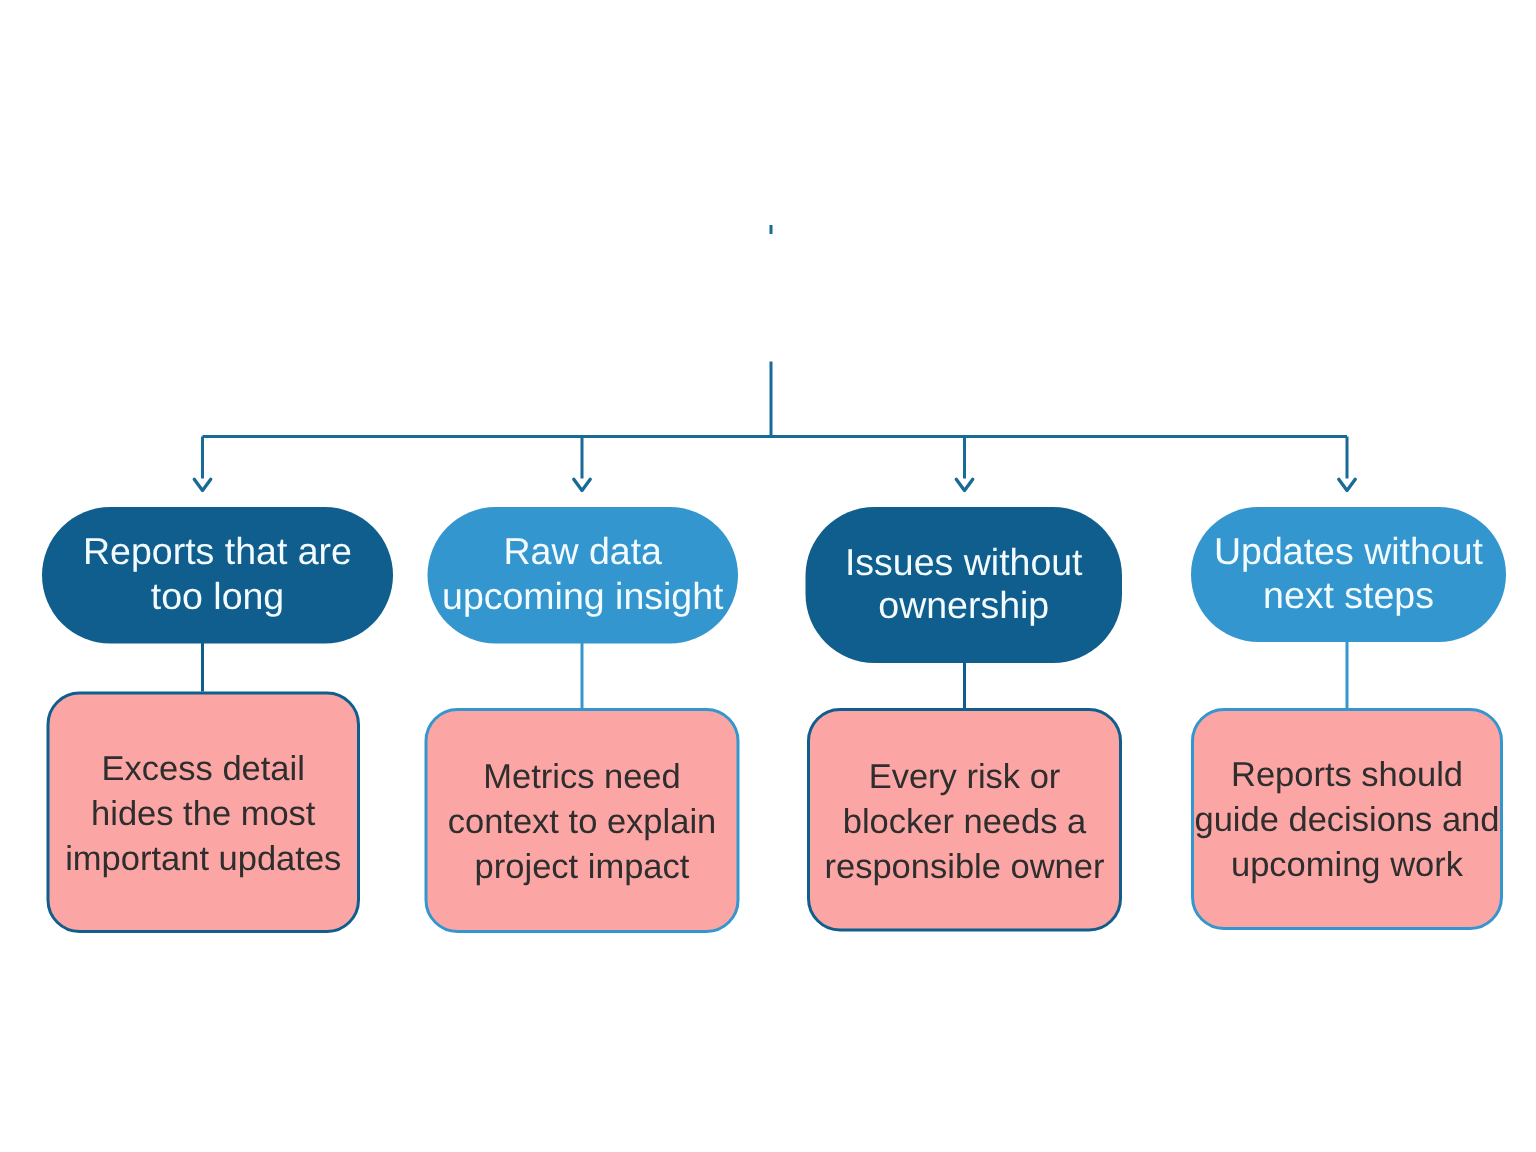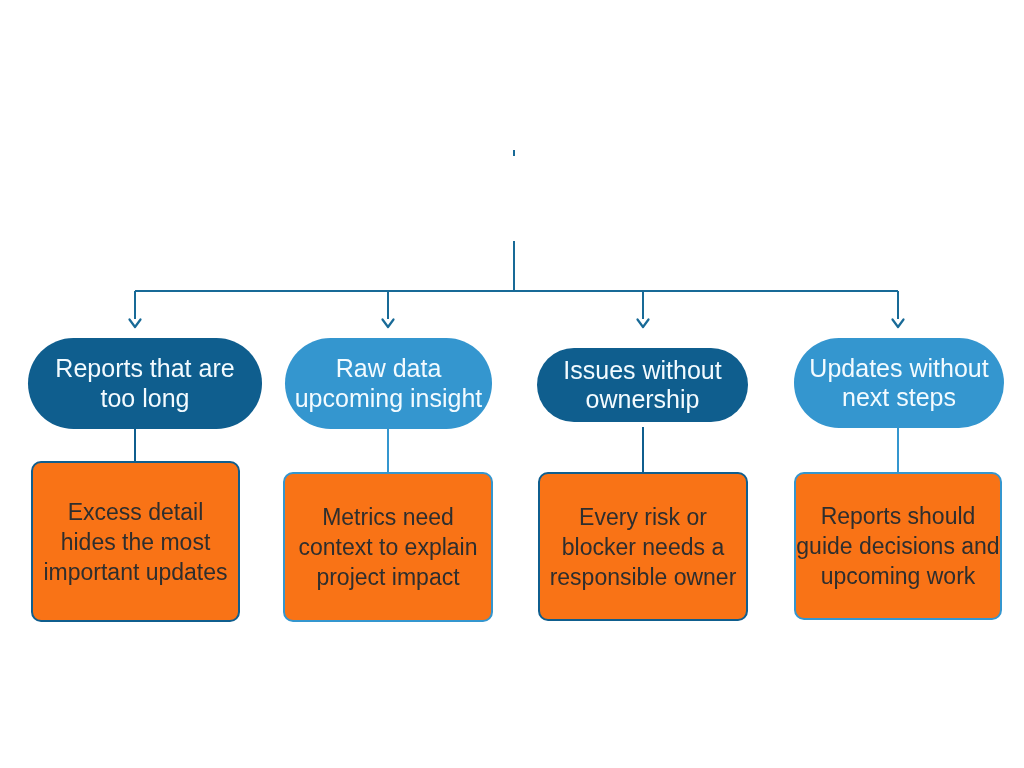--- a/index.html
+++ b/index.html
@@ -55,32 +55,32 @@
     position:absolute;height:91px;border-radius:46px;
     display:flex;align-items:center;justify-content:center;
     color:#f3fbff;font-size:25px;font-weight:400;
     text-align:center;line-height:1.18;white-space:pre-line;
   }
   .tone-dark .pill{background:var(--dark);}
   .tone-light .pill{background:var(--light);}
 
   
   .note{
-    position:absolute;background:#f97316;border-radius:10px;
+    position:absolute;background:#fca5a5;border-radius:22px;
     display:flex;align-items:center;justify-content:center;
     color:var(--note-text);font-size:23px;line-height:30px;
     text-align:center;white-space:pre-line;
   }
   .tone-dark .note{border:2px solid var(--dark);}
   .tone-light .note{border:2px solid var(--light);}
 
   
   .b0 .pill{left:28px;top:338px;width:234px;}
   .b1 .pill{left:285px;top:338px;width:207px;}
-  .b2 .pill{left:537px;top:348px;width:211px;height:74px;}
+  .b2 .pill{left:537px;top:338px;width:211px;height:104px;}
   .b3 .pill{left:794px;top:338px;width:210px;height:90px;}
 
   .b0 .note{left:31px;top:461px;width:209px;height:161px;}
   .b1 .note{left:283px;top:472px;width:210px;height:150px;}
   .b2 .note{left:538px;top:472px;width:210px;height:149px;}
   .b3 .note{left:794px;top:472px;width:208px;height:148px;}
 </style>
 </head>
 <body>
 

